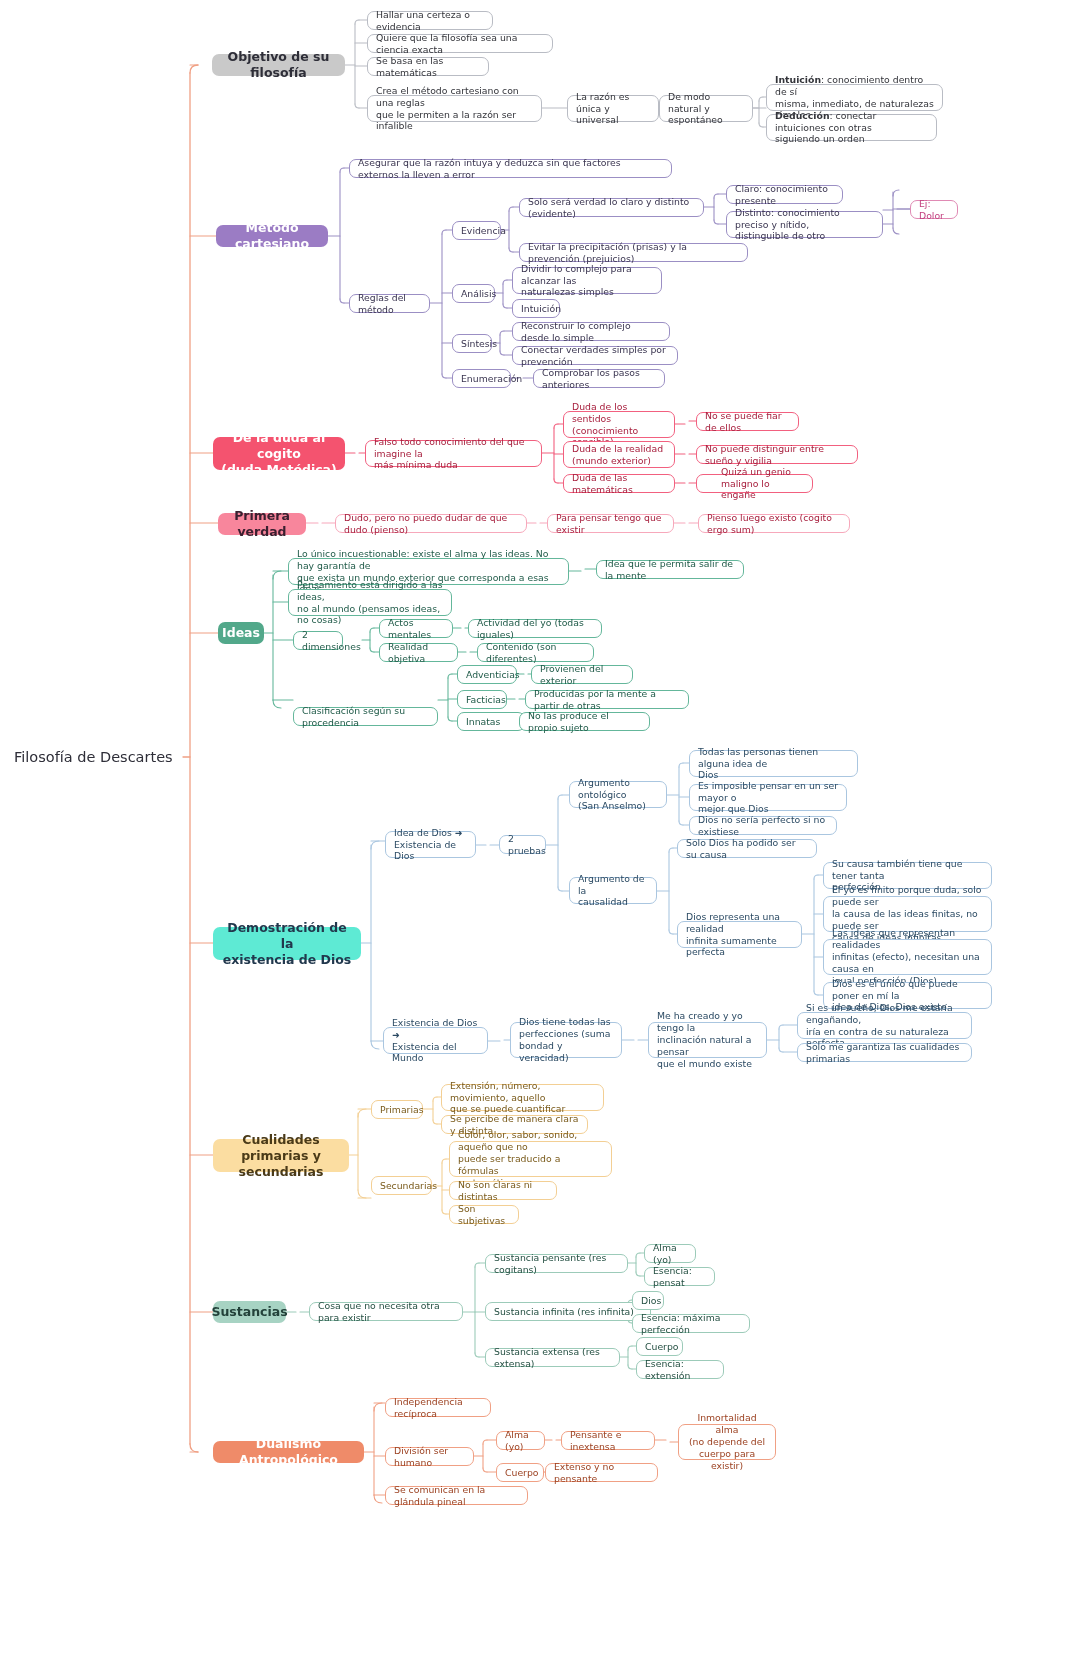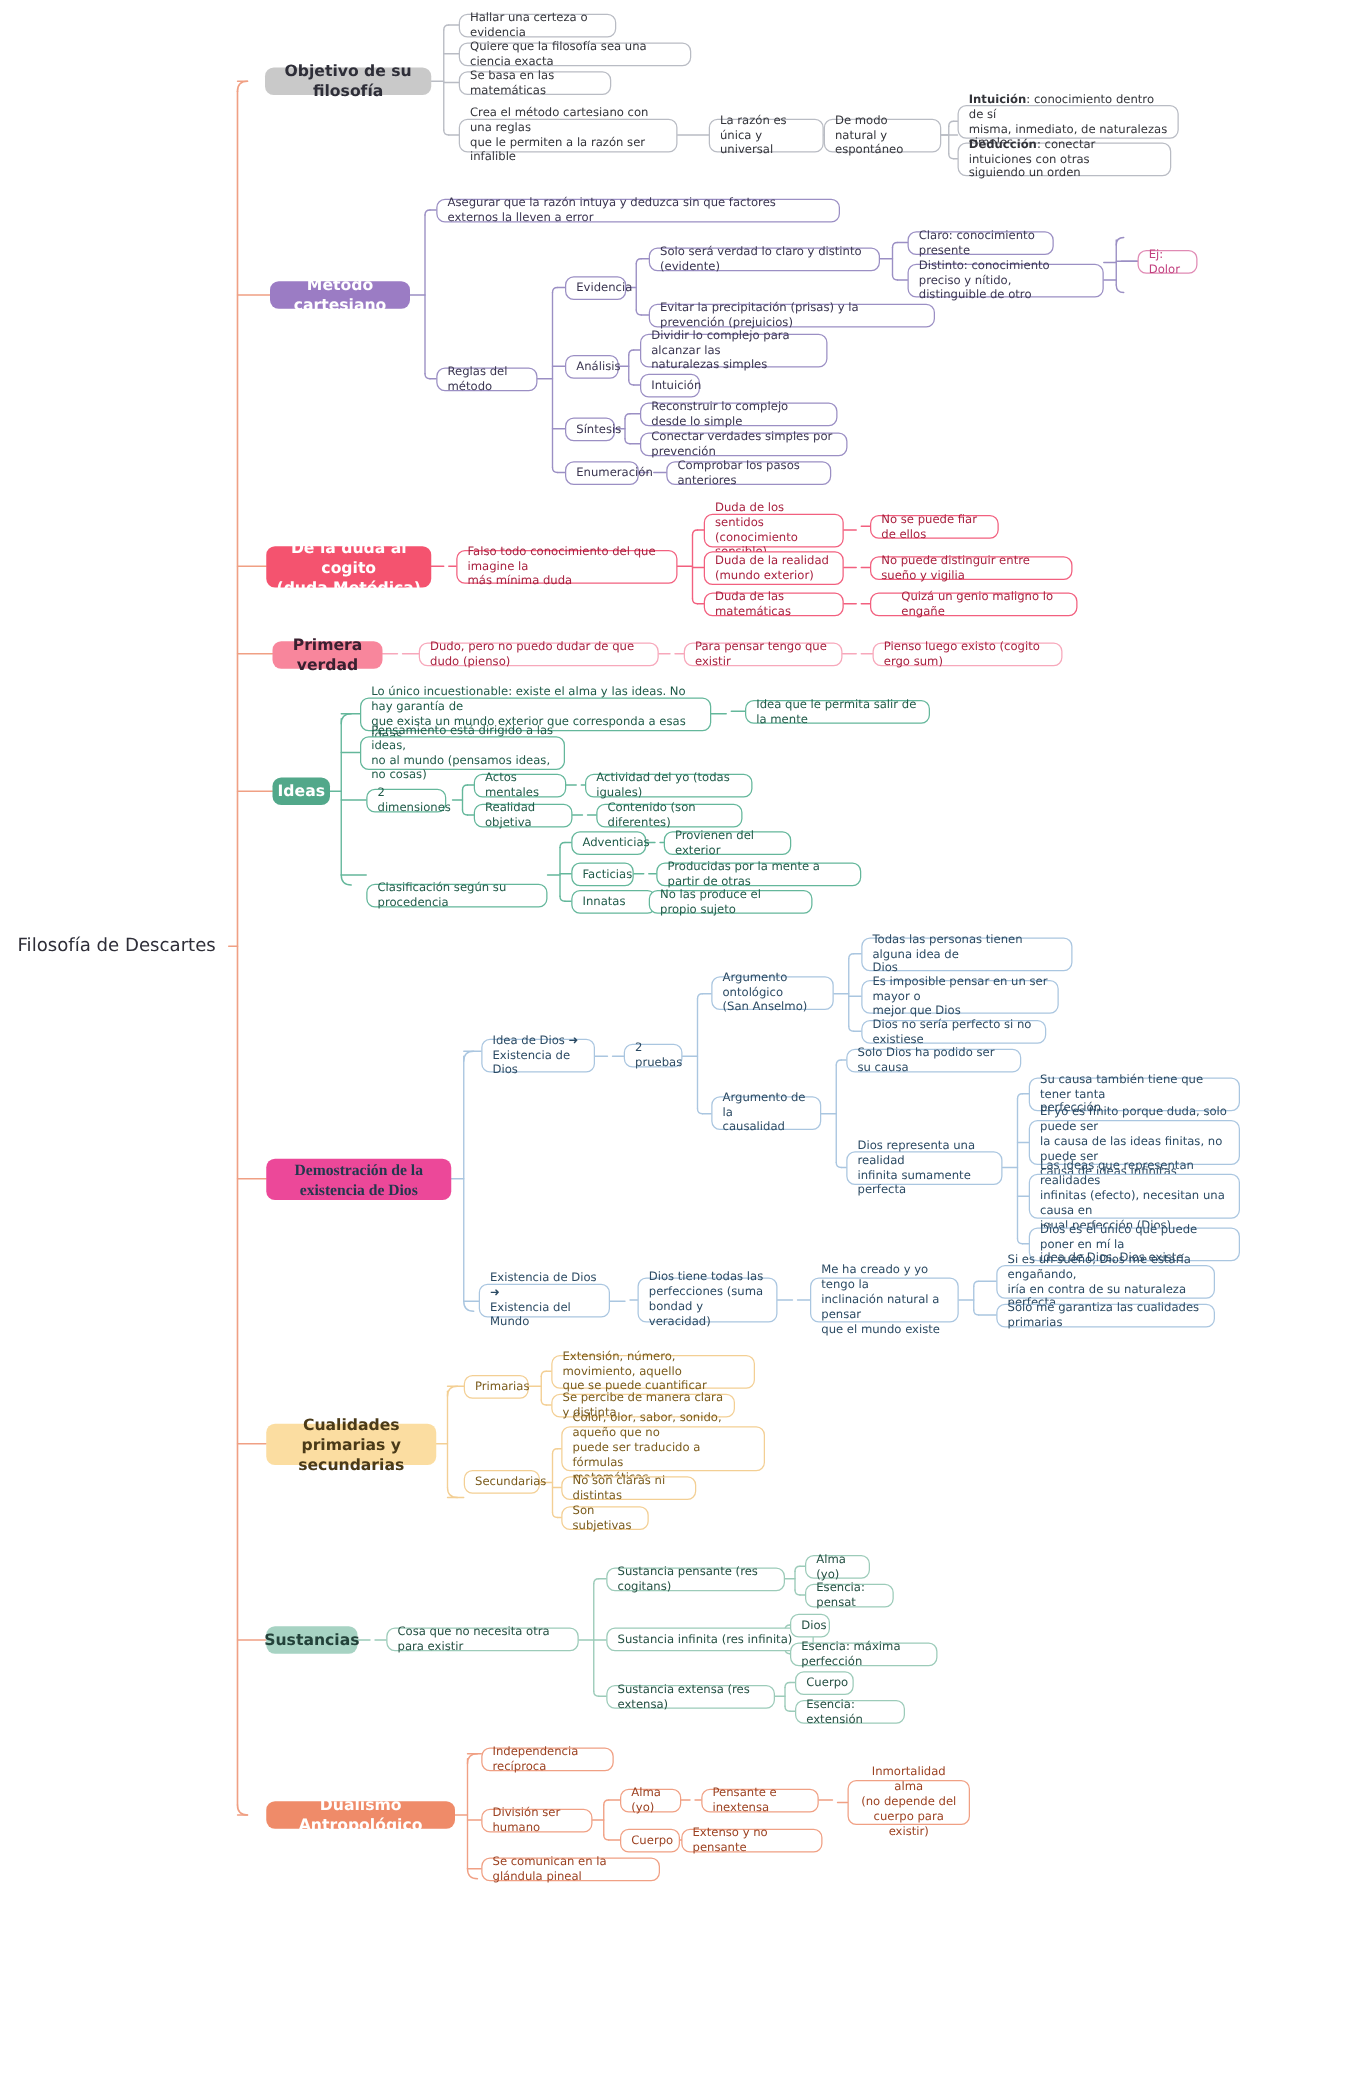--- a/index.html
+++ b/index.html
@@ -33,21 +33,21 @@
   }
 
   
   .chip { border:none; justify-content:center; text-align:center;
           font-size:12.5px; font-weight:700; }
   .chip-gray  { background:#c9c9c9; color:#2e2e38; }
   .chip-purple{ background:#9b7cc4; color:#ffffff; }
   .chip-pink  { background:#f4536f; color:#ffffff; }
   .chip-pink2 { background:#f8869c; color:#3a2030; }
   .chip-green { background:#52a88a; color:#ffffff; }
-  .chip-blue  { background:#ec4899; color:#22384d;font-family:Liberation Serif, serif; }
+  .chip-blue  { background:#5eead4; color:#22384d; }
   .chip-amber { background:#fbdda1; color:#4a3a18; }
   .chip-green2{ background:#a7d3c3; color:#23423a; }
   .chip-salmon{ background:#ef8b69; color:#ffffff; }
 
   
   .box { font-size:9.3px; border-width:1px; border-style:solid; background:#fff; }
   .b-gray   { border-color:#b9bcc4; color:#33343a; }
   .b-purple { border-color:#9b8fc4; color:#3a3550; }
   .b-pinkd  { border-color:#f2607f; color:#a8213f; }
   .b-pink   { border-color:#f7a8bb; color:#a8213f; }
@@ -360,36 +360,36 @@
 más mínima duda</div>
 
   <div class="node box b-pinkd" style="left:563px; top:411px; width:112px; height:27px;">Duda de los sentidos
 (conocimiento sensible)</div>
   <div class="node box b-pinkd" style="left:563px; top:441px; width:112px; height:27px;">Duda de la realidad
 (mundo exterior)</div>
   <div class="node box b-pinkd" style="left:563px; top:474px; width:112px; height:19px;">Duda de las matemáticas</div>
 
   <div class="node box b-pinkd" style="left:696px; top:412px; width:103px; height:19px;">No se puede fiar de ellos</div>
   <div class="node box b-pinkd" style="left:696px; top:445px; width:162px; height:19px;">No puede distinguir entre sueño y vigilia</div>
-  <div class="node box b-pinkd" style="left:696px; top:474px; width:166px; height:19px;padding-left:24px;">Quizá un genio maligno lo engañe</div>
+  <div class="node box b-pinkd" style="left:696px; top:474px; width:117px; height:19px;padding-left:24px;">Quizá un genio maligno lo engañe</div>
 
   <div class="node chip chip-pink2" style="left:218px; top:513px; width:88px; height:22px;">Primera verdad</div>
   <div class="node box b-pink" style="left:335px; top:514px; width:192px; height:19px;">Dudo, pero no puedo dudar de que dudo (pienso)</div>
   <div class="node box b-pink" style="left:547px; top:514px; width:127px; height:19px;">Para pensar tengo que existir</div>
   <div class="node box b-pink" style="left:698px; top:514px; width:152px; height:19px;">Pienso luego existo (cogito ergo sum)</div>
 
   <div class="node chip chip-green" style="left:218px; top:622px; width:46px; height:22px;">Ideas</div>
 
   <div class="node box b-green" style="left:288px; top:558px; width:281px; height:27px;">Lo único incuestionable: existe el alma y las ideas. No hay garantía de
 que exista un mundo exterior que corresponda a esas ideas</div>
   <div class="node box b-green" style="left:596px; top:560px; width:148px; height:19px;">Idea que le permita salir de la mente</div>
   <div class="node box b-green" style="left:288px; top:589px; width:164px; height:27px;">Pensamiento está dirigido a las ideas,
 no al mundo (pensamos ideas, no cosas)</div>
 
-  <div class="node box b-green" style="left:293px; top:631px; width:64px; height:19px;">2 dimensiones</div>
+  <div class="node box b-green" style="left:293px; top:631px; width:50px; height:19px;">2 dimensiones</div>
   <div class="node box b-green" style="left:379px; top:619px; width:74px; height:19px;">Actos mentales</div>
   <div class="node box b-green" style="left:379px; top:643px; width:79px; height:19px;">Realidad objetiva</div>
   <div class="node box b-green" style="left:468px; top:619px; width:134px; height:19px;">Actividad del yo (todas iguales)</div>
   <div class="node box b-green" style="left:477px; top:643px; width:117px; height:19px;">Contenido (son diferentes)</div>
 
   <div class="node box b-green" style="left:293px; top:690px; width:145px; height:19px;margin-top:17px;">Clasificación según su procedencia</div>
   <div class="node box b-green" style="left:457px; top:665px; width:60px; height:19px;">Adventicias</div>
   <div class="node box b-green" style="left:457px; top:690px; width:50px; height:19px;">Facticias</div>
   <div class="node box b-green" style="left:457px; top:712px; width:68px; height:19px;">Innatas</div>
   <div class="node box b-green" style="left:531px; top:665px; width:102px; height:19px;">Provienen del exterior</div>

